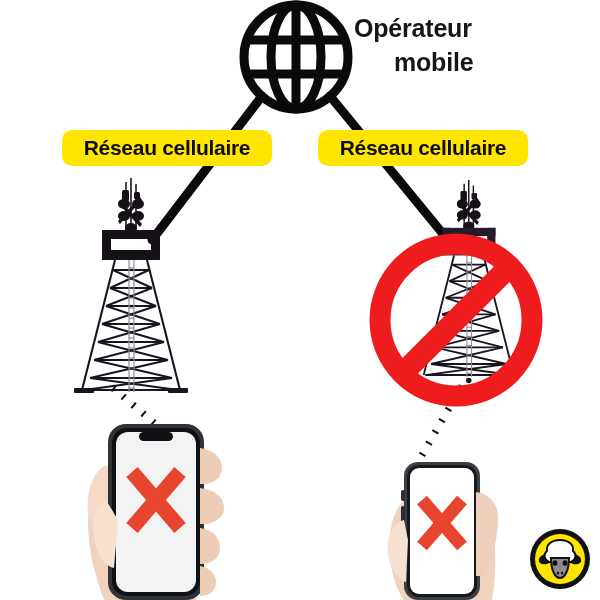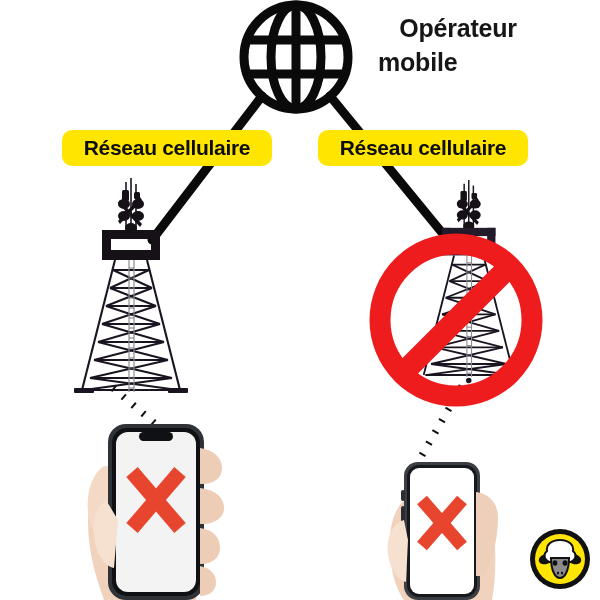--- a/index.html
+++ b/index.html
@@ -41,22 +41,22 @@
     left: 352px;
     top: 12px;
     width: 210px;
     z-index: 7;
     font-size: 25px;
     font-weight: bold;
     line-height: 1.35;
     color: #161616;
     letter-spacing: -0.2px;
   }
-  .operator-title .l1 { display: block; text-align: center; padding-left: 2px;}
-  .operator-title .l2 { display: block; text-align: left; padding-left: 26px; }
+  .operator-title .l1 { display: block; text-align: left; padding-left: 2px;}
+  .operator-title .l2 { display: block; text-align: left; padding-left: 42px; }
 
   
   .net-label {
     position: absolute;
     z-index: 8;
     background: #FFE500;
     border-radius: 10px;
     height: 36px;
     display: flex;
     align-items: center;

